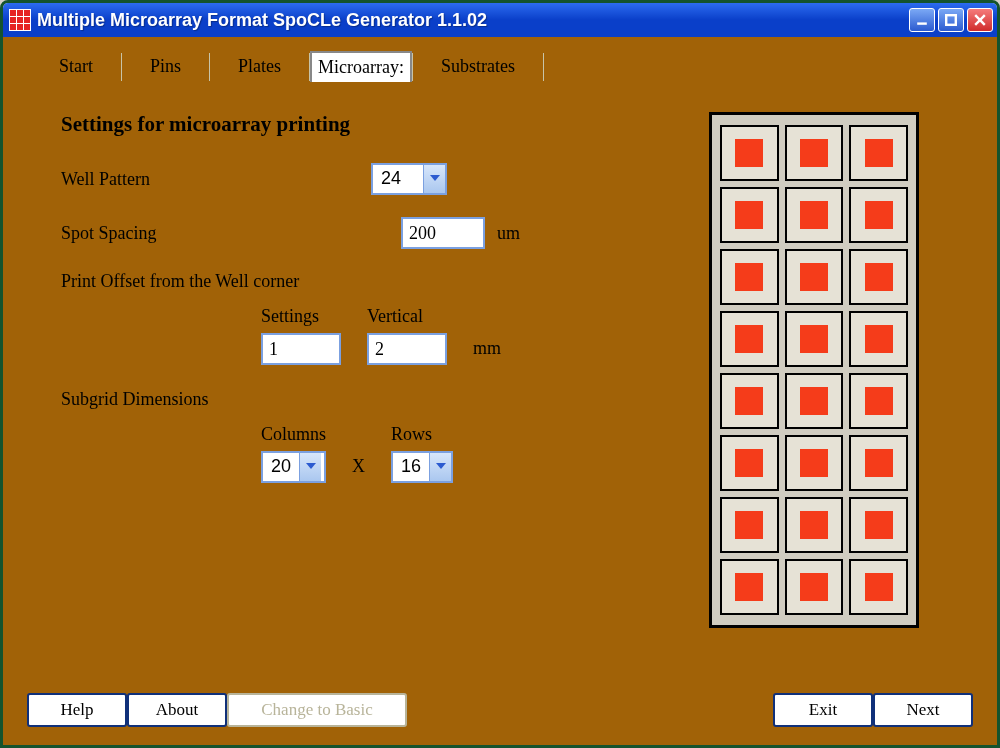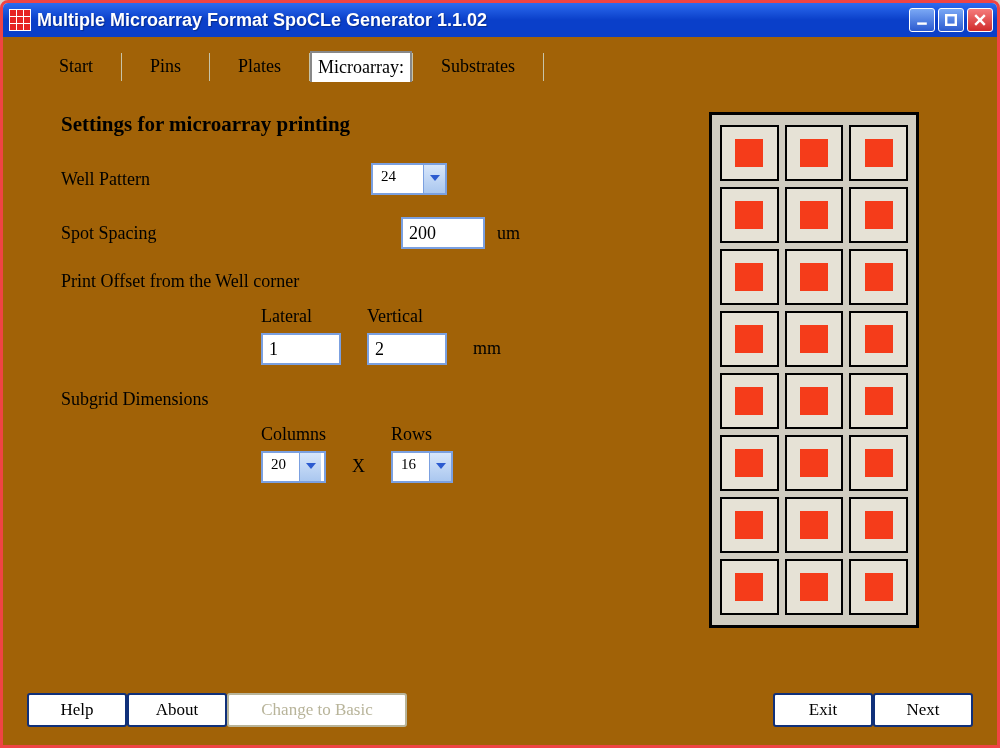--- a/index.html
+++ b/index.html
@@ -6,21 +6,21 @@
   body {
     font-family: "Comic Sans MS", "Segoe UI", sans-serif;
     background: #d4d0c8;
     width: 1000px;
     height: 748px;
     overflow: hidden;
   }
   .window {
     width: 1000px; height: 748px;
     background: #fcf8e0;
-    border: 3px solid #ef4444;
+    border: 3px solid #14532d;
     border-radius: 8px 8px 0 0;
     display: flex; flex-direction: column;
   }
   .titlebar {
     height: 34px;
     background: linear-gradient(to bottom, #2c6bf0 0%, #0a3fc9 50%, #0a3fc9 100%);
     display: flex; align-items: center;
     padding: 0 4px 0 6px;
     border-radius: 5px 5px 0 0;
   }
@@ -120,22 +120,22 @@
   }
   .select {
     display: inline-flex; align-items: stretch;
     border: 2px solid #7ba0e0;
     background: #fff;
     height: 32px;
   }
   .select .val {
     padding: 3px 8px;
     min-width: 50px;
-    font-family: Liberation Serif, serif;
-    font-size: 15px;
+    font-family: Liberation Sans, sans-serif;
+    font-size: 18px;
   }
   .select .dd {
     width: 22px;
     background: linear-gradient(to bottom,#d7e6fb,#aac7ef);
     border-left: 1px solid #7ba0e0;
     display: flex; align-items: center; justify-content: center;
   }
   .select .dd svg { width: 10px; height: 8px; }
   .unit { margin-left: 12px; }
   .x-sep { font-size: 18px; }
@@ -254,21 +254,21 @@
         <div class="row">
           <div class="lbl">Spot Spacing</div>
           <div style="width:110px"></div>
           <input type="text" style="width: 84px;" value="200">
           <div class="unit">um</div>
         </div>
 
         <div class="section-lbl">Print Offset from the Well corner</div>
         <div class="sub-row">
           <div class="sub-col">
-            <div class="hdr">Lateral</div>
+            <div class="hdr">Settings</div>
             <input type="text" style="width: 80px;" value="1">
           </div>
           <div class="sub-col">
             <div class="hdr">Vertical</div>
             <input type="text" style="width: 80px;" value="2">
           </div>
           <div style="align-self:flex-end;padding-bottom:6px">mm</div>
         </div>
 
         <div class="section-lbl">Subgrid Dimensions</div>

